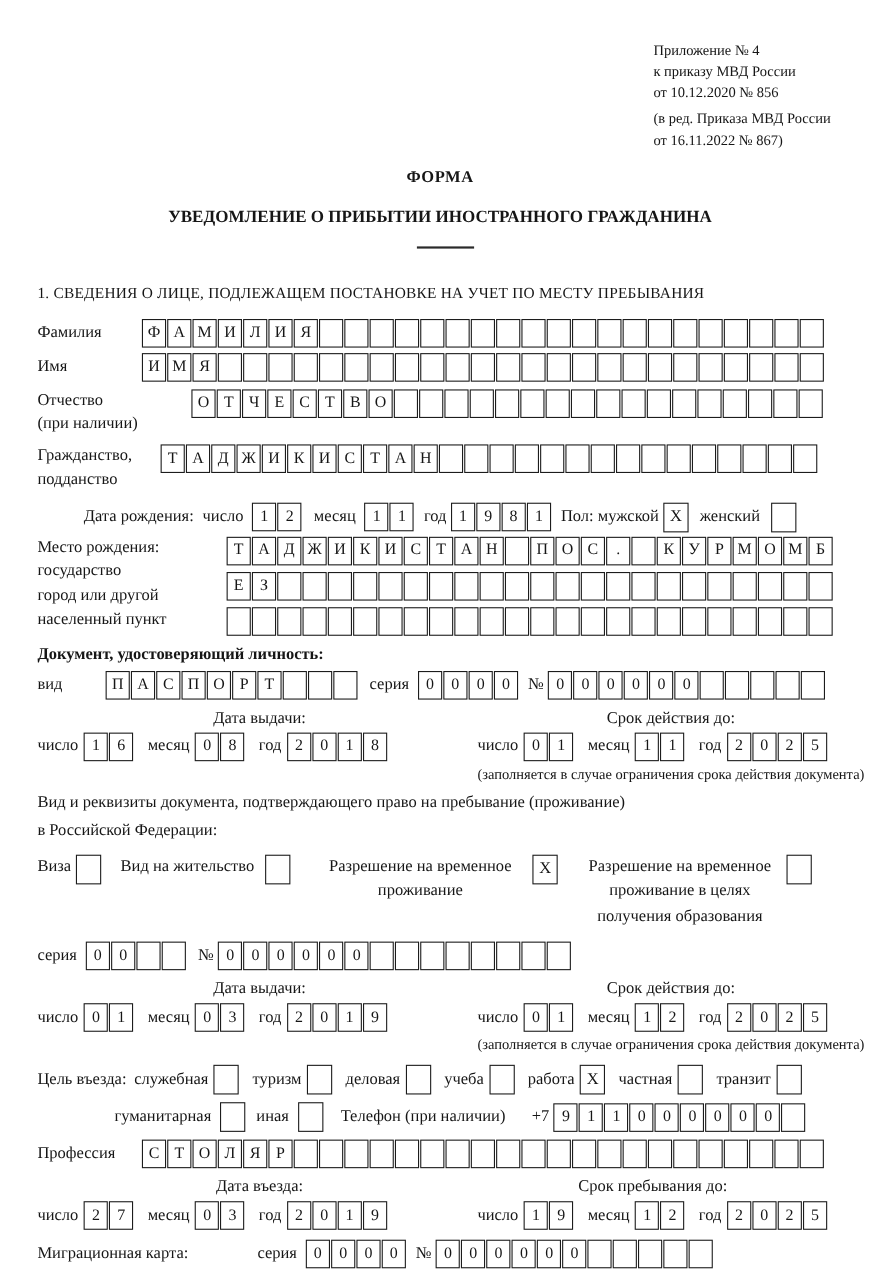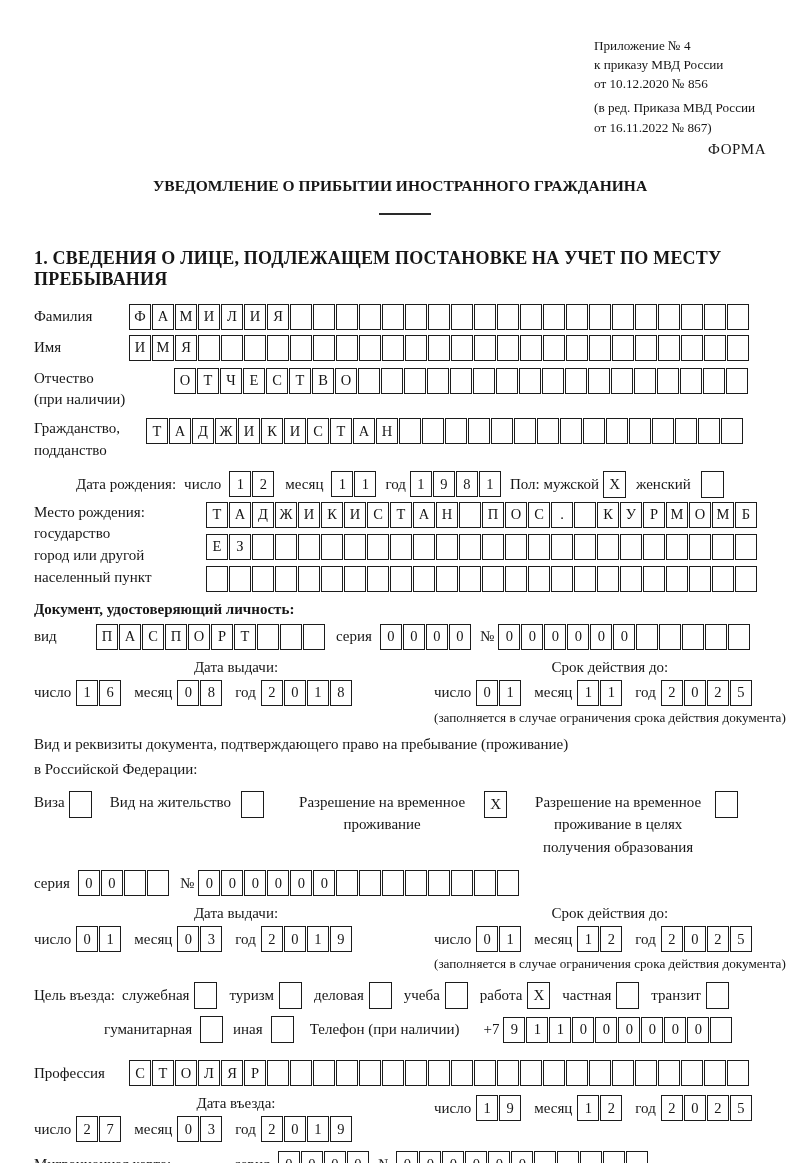--- a/index.html
+++ b/index.html
@@ -6,26 +6,26 @@
   body {
     width:800px; height:1163px;
     font-family:"Liberation Serif","DejaVu Serif",serif;
     color:#161616; font-size:15px; overflow:hidden;
   }
   .page { padding:36px 34px 0 34px; width:732px;border-radius:27px; }
 
   
   .hdr { margin-left:auto; width:172px; font-size:13.2px; line-height:1.45; }
   .hdr .gap { margin-top:5px; }
-  .forma { text-align:right; font-weight:normal; font-size:15px; margin-top:4px; letter-spacing:.5px; }
+  .forma { text-align:center; font-weight:bold; font-size:15px; margin-top:16px; letter-spacing:.5px; }
 
   .title { text-align:center; font-weight:bold; font-size:15.5px; line-height:1.55; margin-top:16px; }
   .title .blank { display:inline-block; width:52px; border-bottom:2px solid #2a2a2a; margin-left:10px; }
 
-  .sec-head { font-weight:bold; font-size:18px; margin-top:26px; letter-spacing:.2px; }
+  .sec-head { font-weight:normal; font-size:14px; margin-top:26px; letter-spacing:.2px; }
 
   
   .cells { display:flex; flex:none; }
   .cell {
     box-sizing:border-box; flex:none;
     width:22px; height:26px; margin-right:1px;
     border:1.6px solid #1c1c1c;
     display:inline-flex; align-items:center; justify-content:center;
     font-size:14.5px; background:#fff;
   }
@@ -572,21 +572,21 @@
         <span class="cell">0</span>
         <span class="cell">0</span>
         <span class="cell">0</span>
         <span class="cell">0</span>
         <span class="cell">0</span>
         <span class="cell">0</span>
         <span class="cell"></span>
       </span>
   </div>
 
-  <div class="row" style="margin-top:17px;">
+  <div class="row" style="margin-top:7px;">
     <span class="lbl w95">Профессия</span>
     <span class="cells">
         <span class="cell">С</span>
         <span class="cell">Т</span>
         <span class="cell">О</span>
         <span class="cell">Л</span>
         <span class="cell">Я</span>
         <span class="cell">Р</span>
         <span class="cell"></span>
         <span class="cell"></span>
@@ -629,20 +629,21 @@
         <span class="t grp">год</span>
         <span class="cells">
             <span class="cell">2</span>
             <span class="cell">0</span>
             <span class="cell">1</span>
             <span class="cell">9</span>
           </span>
       </div>
     </div>
     <div class="dg-right">
+      <div class="dg-head">Срок пребывания до:</div>
       <div class="dg-row">
         <span class="t">число</span>
         <span class="cells">
             <span class="cell">1</span>
             <span class="cell">9</span>
           </span>
         <span class="t grp">месяц</span>
         <span class="cells">
             <span class="cell">1</span>
             <span class="cell">2</span>

